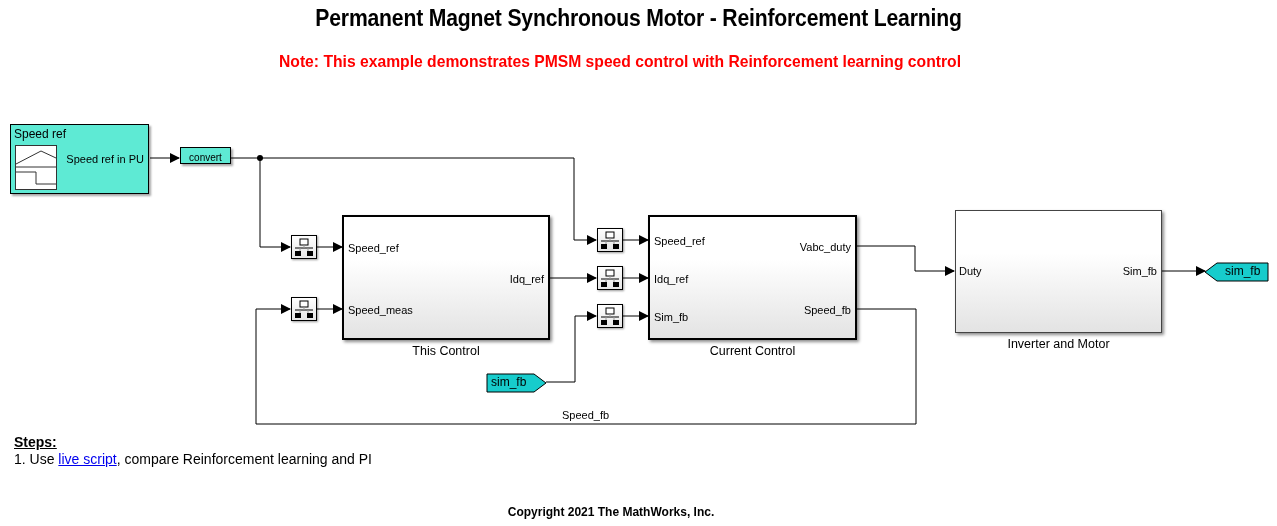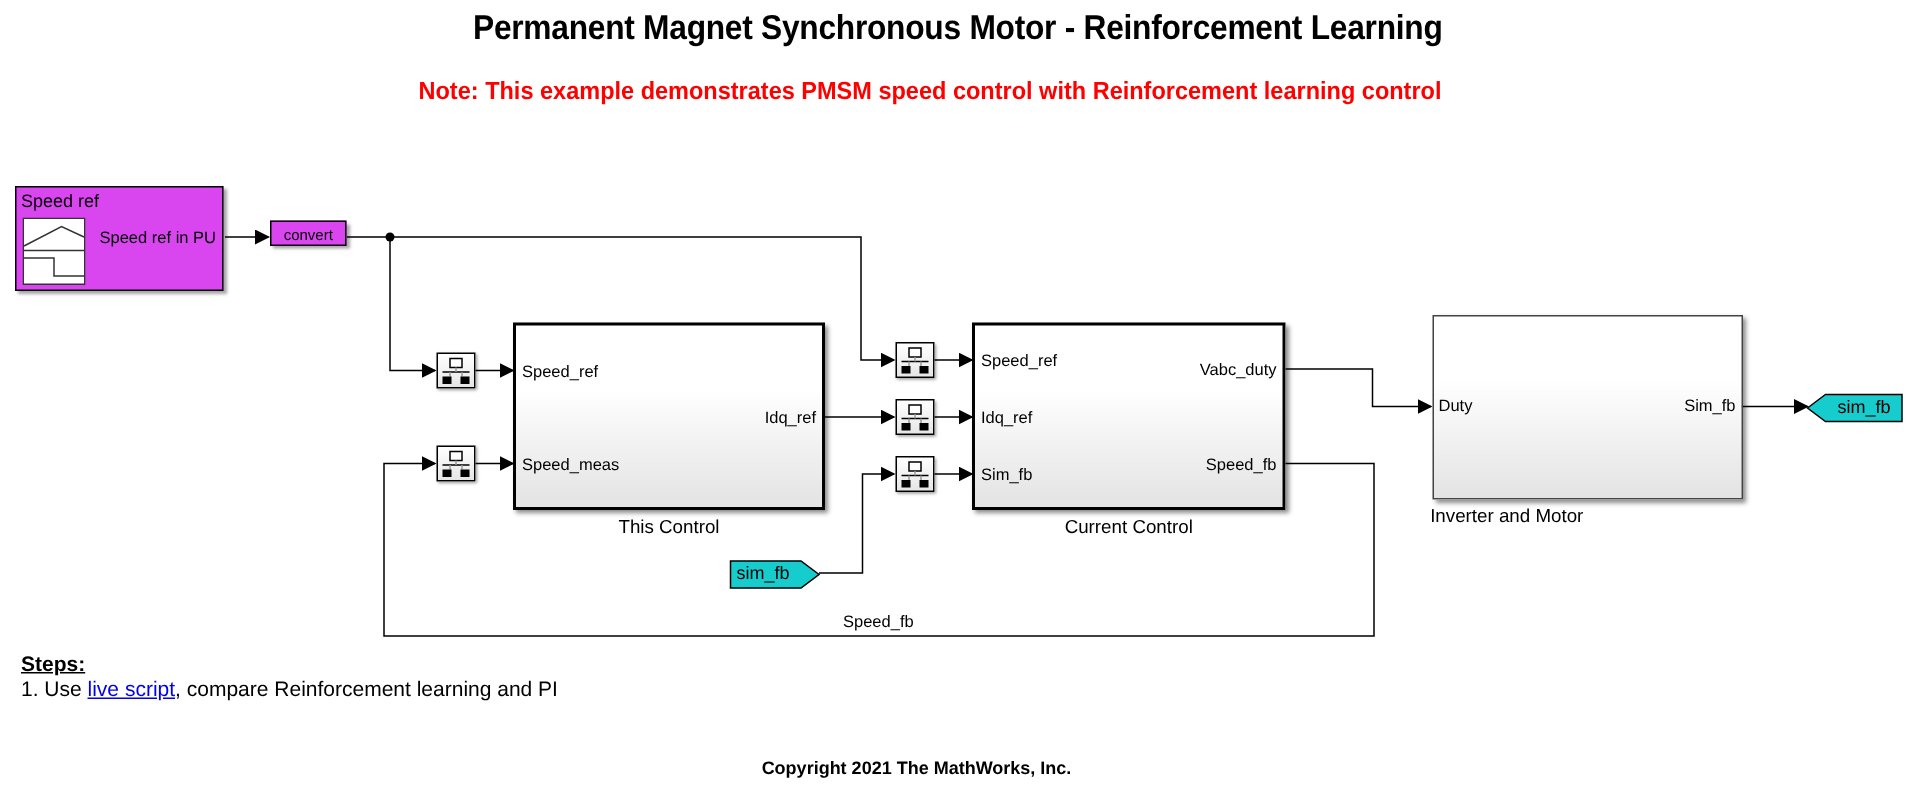--- a/index.html
+++ b/index.html
@@ -1,20 +1,20 @@
 <!DOCTYPE html>
 <html><head>
 <meta charset="utf-8">
 <style>
   html, body { margin:0; padding:0; background:#ffffff; }
   body { width:1277px; height:526px; position:relative; overflow:hidden; font-family:"Liberation Sans", sans-serif; color:#000; }
   .abs { position:absolute; }
   .title { left:0; width:1277px; top:5px; text-align:center; font-size:23px; font-weight:bold; transform:scaleX(0.92); transform-origin:center; letter-spacing:-0.2px; }
   .note { left:0; width:1240px; top:52px; text-align:center; font-size:16.5px; font-weight:bold; color:#ff0000; transform:scaleX(0.95); transform-origin:center; }
-  .block { position:absolute; border:1px solid #000; background:#d946ef; box-shadow:2px 2px 2px rgba(0,0,0,0.35); box-sizing:border-box; }
+  .block { position:absolute; border:1px solid #000; background:#5eead4; box-shadow:2px 2px 2px rgba(0,0,0,0.35); box-sizing:border-box; }
   .subsys { position:absolute; border:2px solid #000; background:linear-gradient(#ffffff 0%, #ffffff 35%, #e3e3e3 100%); box-shadow:2px 2px 3px rgba(0,0,0,0.45); box-sizing:border-box; }
   .subsys.thin { border:1px solid #444; }
   .port { position:absolute; font-size:11px; white-space:nowrap; }
   .blabel { position:absolute; font-size:12.5px; text-align:center; white-space:nowrap; }
   .rt { position:absolute; width:26px; height:24px; border:1px solid #000; background:linear-gradient(#fff,#e6e6e6); box-shadow:1px 1px 2px rgba(0,0,0,0.4); box-sizing:border-box; }
   .steps { left:14px; top:434px; font-size:14px; line-height:17px; }
   .steps a { color:#0000ee; text-decoration:underline; }
   .copy { left:0; width:1222px; top:505px; text-align:center; font-size:12px;font-weight:bold; }
   svg.wires { position:absolute; left:0; top:0; }
 </style>
@@ -145,21 +145,21 @@
   <div class="port" style="left:4px;top:94px;">Sim_fb</div>
   <div class="port" style="right:4px;top:24px;">Vabc_duty</div>
   <div class="port" style="right:4px;top:87px;">Speed_fb</div>
 </div>
 <div class="blabel" style="left:648px;width:209px;top:344px;">Current Control</div>
 
 <div class="subsys thin" style="left:955px;top:210px;width:207px;height:123px;">
   <div class="port" style="left:3px;top:54px;">Duty</div>
   <div class="port" style="right:4px;top:54px;">Sim_fb</div>
 </div>
-<div class="blabel" style="left:901px;width:207px;top:337px;">Inverter and Motor</div>
+<div class="blabel" style="left:955px;width:207px;top:337px;">Inverter and Motor</div>
 
 <svg class="abs" style="left:1204px;top:262px;" width="66" height="20">
   <polygon points="1,10 13,1 64,1 64,19 13,19" fill="#17cccc" stroke="#000"></polygon>
 </svg>
 <div class="port" style="left:1225px;top:264px;font-size:12px;">sim_fb</div>
 
 <svg class="abs" style="left:486px;top:373px;" width="62" height="20">
   <polygon points="1,1 48,1 60,10 48,19 1,19" fill="#17cccc" stroke="#000"></polygon>
 </svg>
 <div class="port" style="left:491px;top:375px;font-size:12px;">sim_fb</div>

